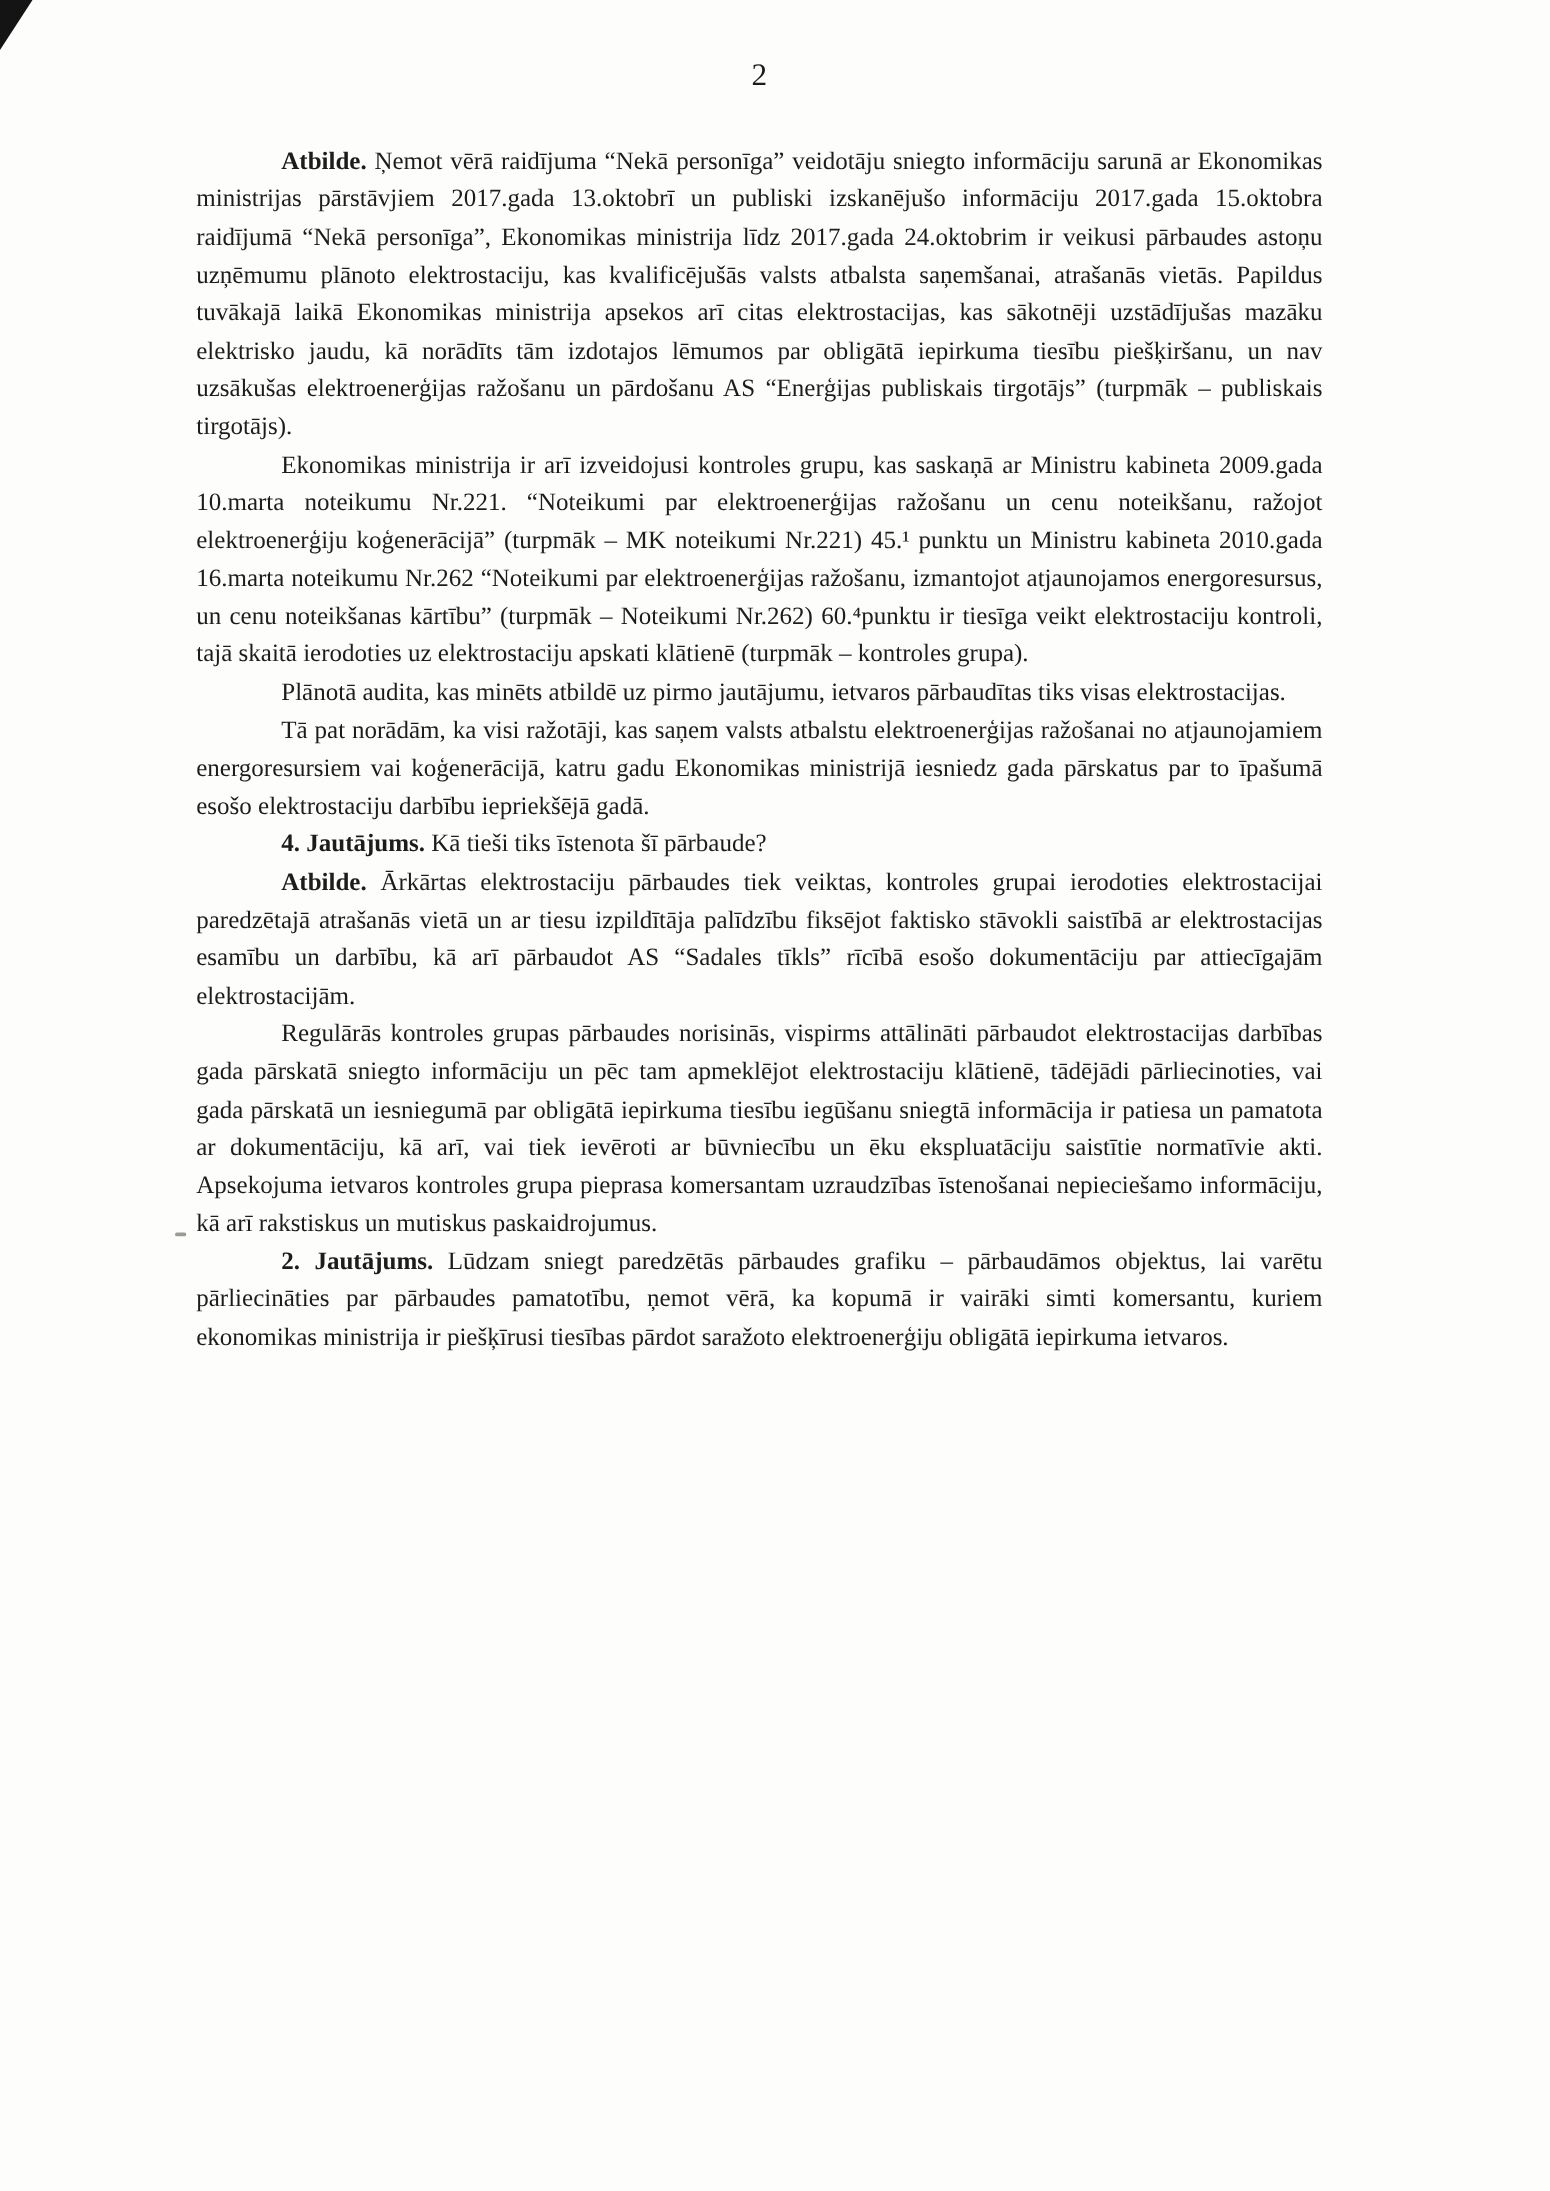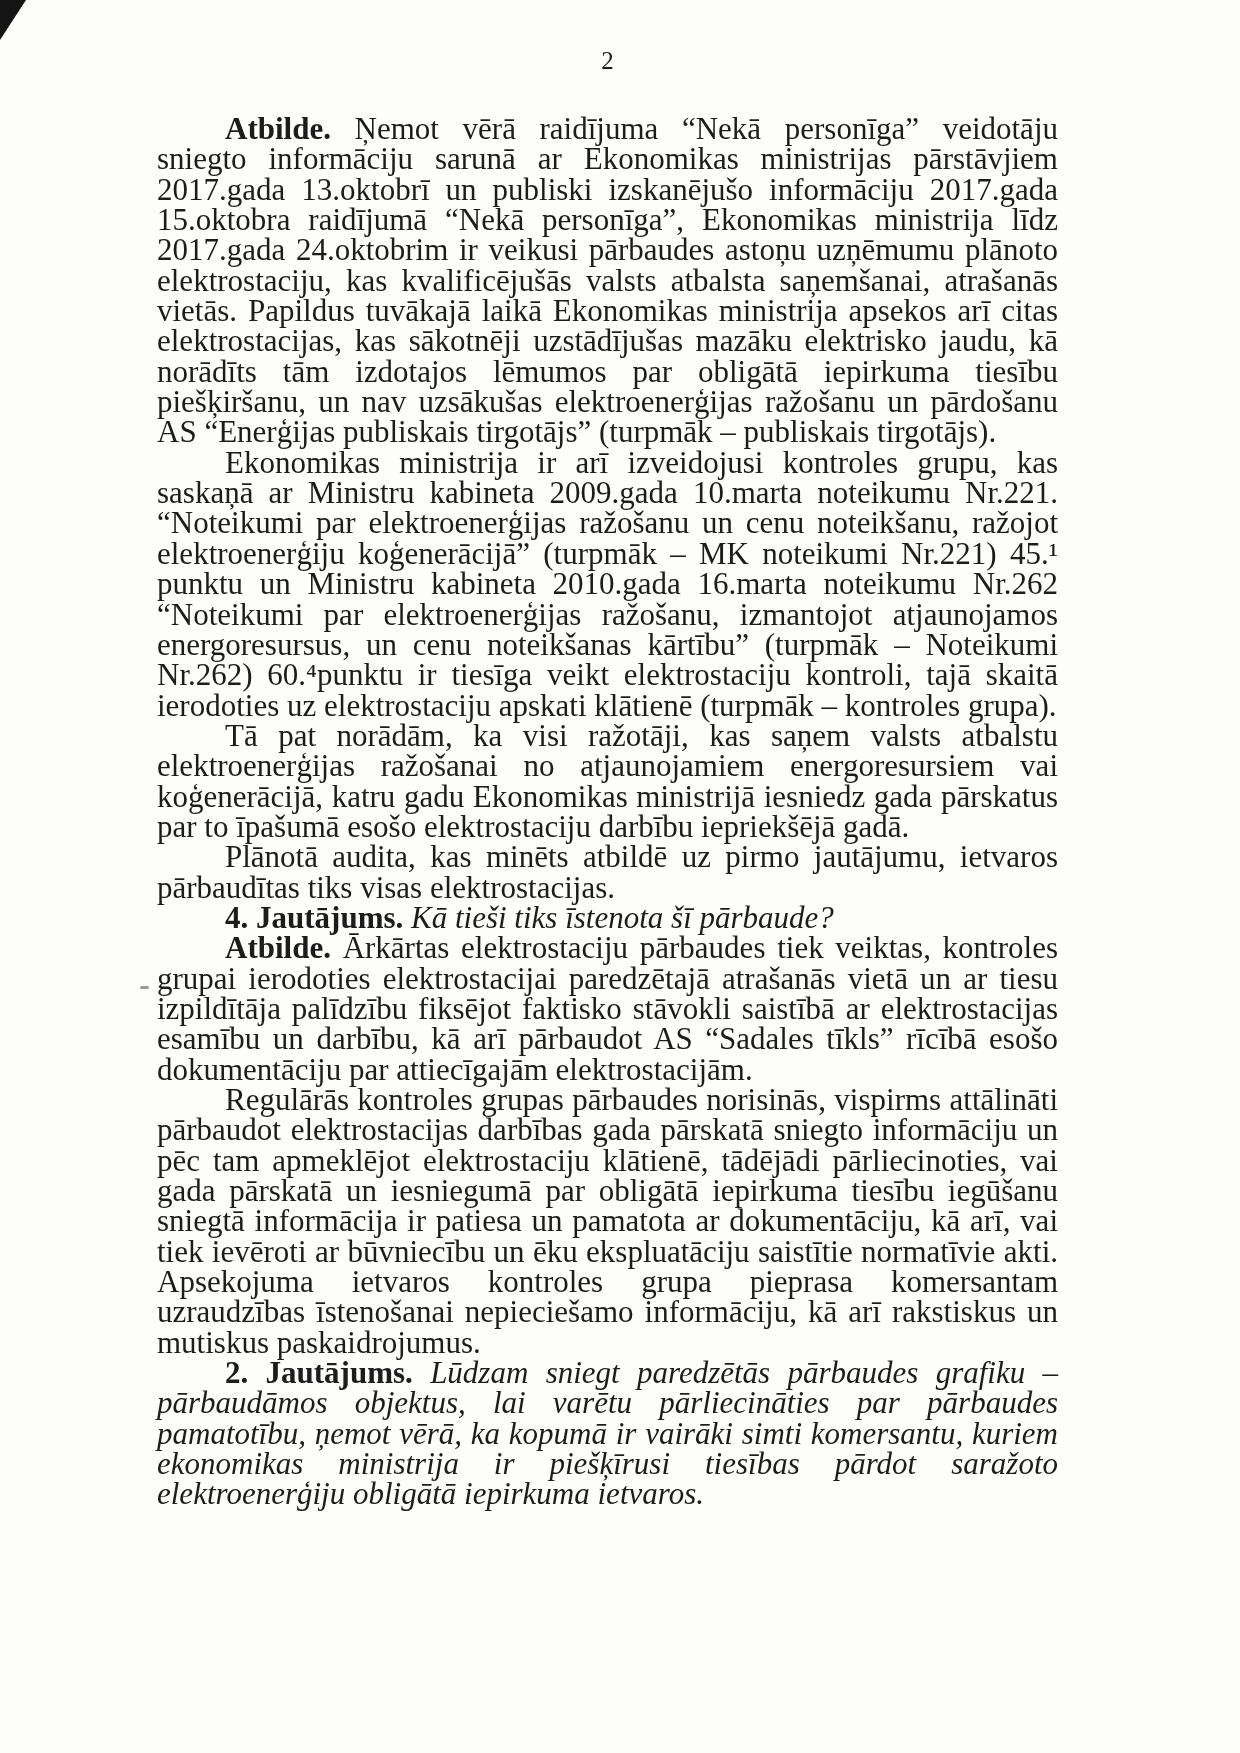--- a/index.html
+++ b/index.html
@@ -41,45 +41,45 @@
     top: 46px;
     width: 901px;
   }
   .page-number {
     text-align: center;
     font-size: 25px;
     line-height: 30px;
     margin-bottom: 38px;
   }
   .body-text {
-    font-size: 31px;
+    font-size: 20px;
     line-height: 30.35px;
     text-align: justify;
     text-justify: inter-word;
   }
   .para {
     margin: 0;
     padding: 0;
     text-indent: 68px;
   }
   .seg-bold   { font-weight: bold; }
-  .seg-italic { font-style: italic; }
+  .seg-italic { }
 </style>
 </head>
 <body>
 
 <div class="page">
   <div class="corner-artifact"></div>
   <div class="scan-speck"></div>
   <div class="content">
     <div class="page-number">2</div>
     <div class="body-text">
         <p class="para"><span class="seg-bold">Atbilde.</span><span class="seg-normal"> Ņemot vērā raidījuma “Nekā personīga” veidotāju sniegto informāciju sarunā ar Ekonomikas ministrijas pārstāvjiem 2017.gada 13.oktobrī un publiski izskanējušo informāciju 2017.gada 15.oktobra raidījumā “Nekā personīga”, Ekonomikas ministrija līdz 2017.gada 24.oktobrim ir veikusi pārbaudes astoņu uzņēmumu plānoto elektrostaciju, kas kvalificējušās valsts atbalsta saņemšanai, atrašanās vietās. Papildus tuvākajā laikā Ekonomikas ministrija apsekos arī citas elektrostacijas, kas sākotnēji uzstādījušas mazāku elektrisko jaudu, kā norādīts tām izdotajos lēmumos par obligātā iepirkuma tiesību piešķiršanu, un nav uzsākušas elektroenerģijas ražošanu un pārdošanu AS “Enerģijas publiskais tirgotājs” (turpmāk – publiskais tirgotājs).</span></p>
         <p class="para"><span class="seg-normal">Ekonomikas ministrija ir arī izveidojusi kontroles grupu, kas saskaņā ar Ministru kabineta 2009.gada 10.marta noteikumu Nr.221. “Noteikumi par elektroenerģijas ražošanu un cenu noteikšanu, ražojot elektroenerģiju koģenerācijā” (turpmāk – MK noteikumi Nr.221) 45.¹ punktu un Ministru kabineta 2010.gada 16.marta noteikumu Nr.262 “Noteikumi par elektroenerģijas ražošanu, izmantojot atjaunojamos energoresursus, un cenu noteikšanas kārtību” (turpmāk – Noteikumi Nr.262) 60.⁴punktu ir tiesīga veikt elektrostaciju kontroli, tajā skaitā ierodoties uz elektrostaciju apskati klātienē (turpmāk – kontroles grupa).</span></p>
+        <p class="para"><span class="seg-normal">Plānotā audita, kas minēts atbildē uz pirmo jautājumu, ietvaros pārbaudītas tiks visas elektrostacijas.</span></p>
         <p class="para"><span class="seg-normal">Tā pat norādām, ka visi ražotāji, kas saņem valsts atbalstu elektroenerģijas ražošanai no atjaunojamiem energoresursiem vai koģenerācijā, katru gadu Ekonomikas ministrijā iesniedz gada pārskatus par to īpašumā esošo elektrostaciju darbību iepriekšējā gadā.</span></p>
-        <p class="para"><span class="seg-normal">Plānotā audita, kas minēts atbildē uz pirmo jautājumu, ietvaros pārbaudītas tiks visas elektrostacijas.</span></p>
         <p class="para"><span class="seg-bold">4. Jautājums.</span><span class="seg-italic"> Kā tieši tiks īstenota šī pārbaude?</span></p>
         <p class="para"><span class="seg-bold">Atbilde.</span><span class="seg-normal"> Ārkārtas elektrostaciju pārbaudes tiek veiktas, kontroles grupai ierodoties elektrostacijai paredzētajā atrašanās vietā un ar tiesu izpildītāja palīdzību fiksējot faktisko stāvokli saistībā ar elektrostacijas esamību un darbību, kā arī pārbaudot AS “Sadales tīkls” rīcībā esošo dokumentāciju par attiecīgajām elektrostacijām.</span></p>
         <p class="para"><span class="seg-normal">Regulārās kontroles grupas pārbaudes norisinās, vispirms attālināti pārbaudot elektrostacijas darbības gada pārskatā sniegto informāciju un pēc tam apmeklējot elektrostaciju klātienē, tādējādi pārliecinoties, vai gada pārskatā un iesniegumā par obligātā iepirkuma tiesību iegūšanu sniegtā informācija ir patiesa un pamatota ar dokumentāciju, kā arī, vai tiek ievēroti ar būvniecību un ēku ekspluatāciju saistītie normatīvie akti. Apsekojuma ietvaros kontroles grupa pieprasa komersantam uzraudzības īstenošanai nepieciešamo informāciju, kā arī rakstiskus un mutiskus paskaidrojumus.</span></p>
         <p class="para"><span class="seg-bold">2. Jautājums.</span><span class="seg-italic"> Lūdzam sniegt paredzētās pārbaudes grafiku – pārbaudāmos objektus, lai varētu pārliecināties par pārbaudes pamatotību, ņemot vērā, ka kopumā ir vairāki simti komersantu, kuriem ekonomikas ministrija ir piešķīrusi tiesības pārdot saražoto elektroenerģiju obligātā iepirkuma ietvaros.</span></p>
       </div>
   </div>
 </div>
 
 </body></html>

